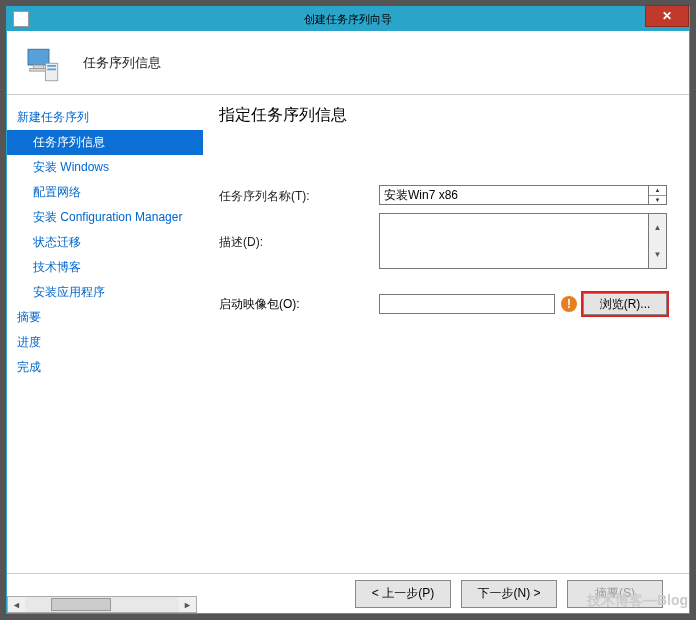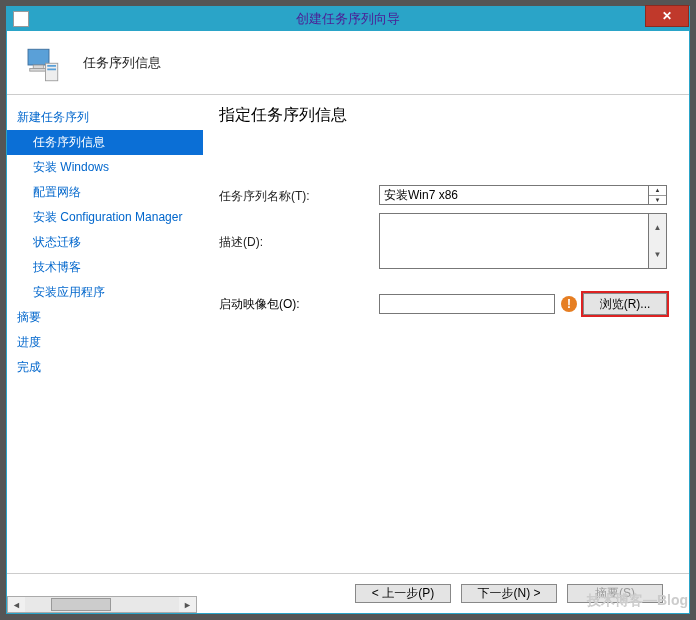--- a/index.html
+++ b/index.html
@@ -1,20 +1,20 @@
 <!DOCTYPE html>
 <html><head>
 <meta charset="utf-8">
 <style>
 * { box-sizing: border-box; margin: 0; padding: 0; font-family: "Microsoft YaHei", "Segoe UI", Tahoma, sans-serif; font-size: 12px; }
 body { background: #555; width: 696px; height: 620px; overflow: hidden; position: relative; }
 .window { position: absolute; left: 6px; top: 6px; width: 684px; height: 608px; background: #fff; border: 1px solid #2aa4c8; }
 .titlebar { height: 24px; background: #2aa4c8; display: flex; align-items: center; position: relative; }
 .titlebar .icon { width: 16px; height: 16px; margin-left: 6px; background: #fff; border: 1px solid #999; }
-.titlebar .title { position: absolute; left: 50%; transform: translateX(-50%); color: #4c1d95; font-size: 13px; }
+.titlebar .title { position: absolute; left: 50%; transform: translateX(-50%); color: #000000; font-size: 11px; }
 .titlebar .close { position: absolute; right: 0; top: -2px; width: 44px; height: 22px; background: #c0392b; color: #fff; display: flex; align-items: center; justify-content: center; font-size: 14px; font-weight: bold; border: 1px solid #8b2a1f; cursor: pointer; }
 .header { height: 64px; border-bottom: 1px solid #ccc; display: flex; align-items: center; padding-left: 12px; }
 .header .bigicon { width: 46px; height: 46px; display: flex; align-items: flex-end; justify-content: center; }
 .header .bigicon svg { width: 42px; height: 42px; }
 .header .subtitle { margin-left: 18px; font-size: 13px; color: #222; }
 .body { display: flex; height: 478px; }
 .sidebar { width: 196px; padding-top: 10px; }
 .sidebar .nav-top { color: #0066cc; padding: 4px 10px; font-size: 12px; cursor: default; }
 .sidebar .nav-item { padding: 4px 10px 4px 26px; color: #0066cc; cursor: pointer; }
 .sidebar .nav-item.selected { background: #0b6fd6; color: #fff; }
@@ -31,21 +31,21 @@
 .desc-box { flex: 1; display: flex; }
 .desc-box textarea { flex: 1; height: 56px; border: 1px solid #777; resize: none; font-size: 12px; padding: 2px 4px; }
 .desc-box .scroll { width: 18px; border: 1px solid #777; border-left: none; display: flex; flex-direction: column; background: #f0f0f0; }
 .desc-box .scroll div { flex: 1; display: flex; align-items: center; justify-content: center; font-size: 8px; color: #555; cursor: pointer; }
 .boot-row { margin-top: 24px; display: flex; align-items: center; }
 .boot-row .lbl { width: 160px; }
 .boot-row input { flex: 1; height: 20px; border: 1px solid #777; padding: 0 4px; }
 .boot-row .warn { width: 16px; height: 16px; margin: 0 6px; border-radius: 50%; background: #e67e22; color: #fff; display: flex; align-items: center; justify-content: center; font-weight: bold; font-size: 11px; }
 .boot-row .browse { width: 84px; height: 22px; background: #e4e4e4; border: 1px solid #888; outline: 2px solid #d22; cursor: pointer; }
 .footer { height: 40px; border-top: 1px solid #ccc; display: flex; align-items: center; justify-content: flex-end; padding-right: 26px; gap: 10px; }
-.footer button { width: 96px; height: 19px; background: #e4e4e4; border: 1px solid #888; cursor: pointer; }
+.footer button { width: 96px; height: 28px; background: #e4e4e4; border: 1px solid #888; cursor: pointer; }
 .footer button.disabled { color: #999; cursor: default; }
 .hscroll { position: absolute; left: 7px; bottom: 7px; width: 190px; height: 17px; background: #f0f0f0; border: 1px solid #aaa; display: flex; align-items: center; }
 .hscroll .arrow { width: 17px; height: 15px; display: flex; align-items: center; justify-content: center; font-size: 9px; color: #555; cursor: pointer; }
 .hscroll .track { flex: 1; height: 15px; background: #e8e8e8; display: flex; align-items: center; }
 .hscroll .thumb { width: 60px; height: 13px; background: #ccc; border: 1px solid #999; margin-left: 26px; }
 .watermark { position: absolute; right: 8px; bottom: 10px; color: #ddd; font-family: Arial; text-align: right; pointer-events: none; }
 .watermark .line1 { font-size: 22px; font-weight: bold; letter-spacing: 1px; }
 .watermark .line1 .red { color: #e8b0a8; }
 .watermark .line2 { font-size: 14px; font-weight: bold; color: #ccc; }
 </style>

